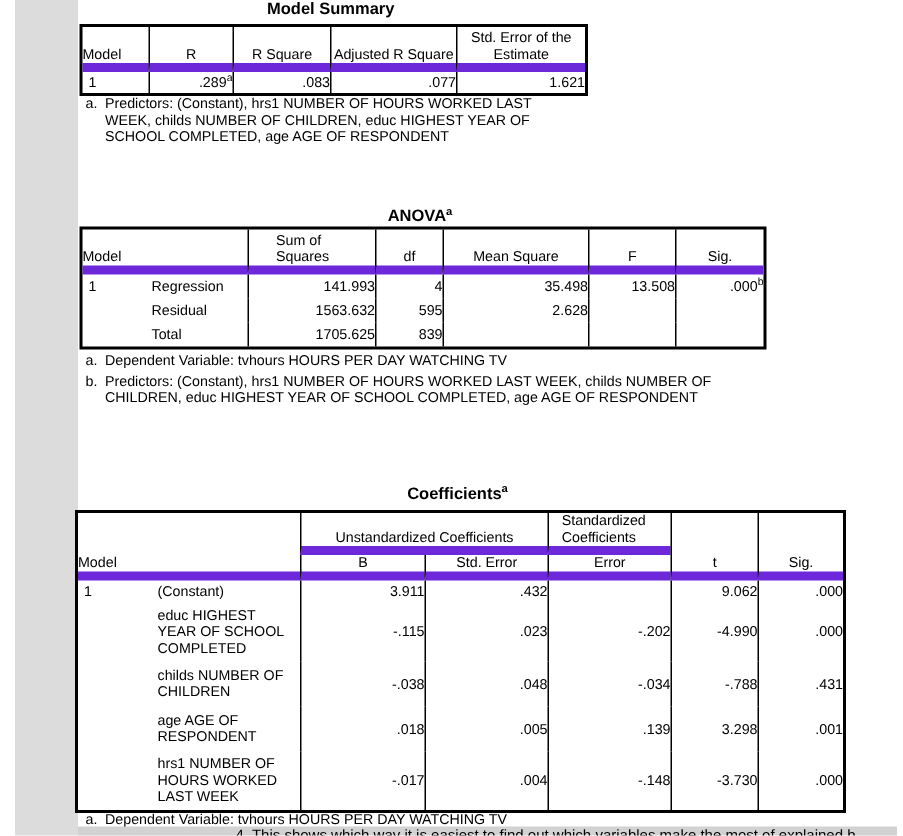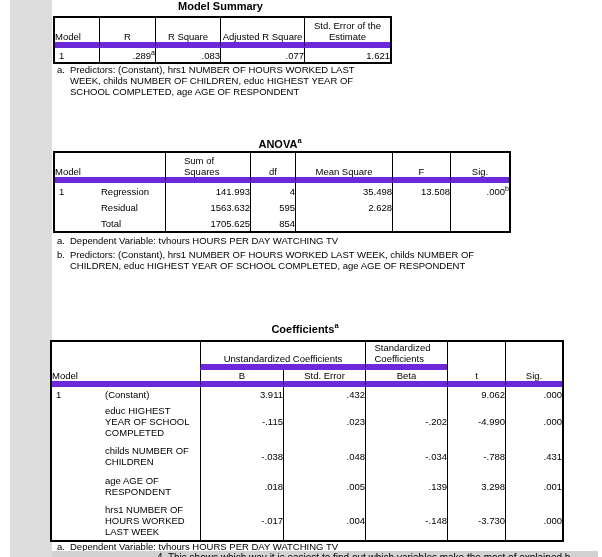--- a/index.html
+++ b/index.html
@@ -114,21 +114,21 @@
     <td class="modelcell"><span style="margin-left:46px;">Residual</span></td>
     <td class="num bl pr10">1563.632</td>
     <td class="num bl pr8">595</td>
     <td class="num bl pr10">2.628</td>
     <td class="num bl"></td>
     <td class="num bl"></td>
   </tr>
   <tr style="height:16px;">
     <td class="modelcell"><span style="margin-left:46px;">Total</span></td>
     <td class="num bl pr10">1705.625</td>
-    <td class="num bl pr8">854</td>
+    <td class="num bl pr8">839</td>
     <td class="num bl"></td>
     <td class="num bl"></td>
     <td class="num bl"></td>
   </tr>
 </tbody>
   </table>
 
 <div class="abs fn" style="left:57px;top:235px;width:450px;">
   <div class="fnrow">
     <span class="fnmark">a.</span>
@@ -159,21 +159,21 @@
     <th class="hc hb bl" colspan="2">Unstandardized Coefficients</th>
     <th class="hc hb bl">
           <div class="hdrblock" style="width:64px;">Standardized Coefficients</div>
         </th>
     <th class="hc hb bl" rowspan="2">t</th>
     <th class="hc hb bl" rowspan="2">Sig.</th>
   </tr>
   <tr style="height:14px;">
     <th class="hc hb bl">B</th>
     <th class="hc hb bl">Std. Error</th>
-    <th class="hc hb bl">Beta</th>
+    <th class="hc hb bl">Error</th>
   </tr>
 
   <tr style="height:15px;">
     <td class="modelcell"><span class="mnum" style="width:49px;">1</span><span>(Constant)</span></td>
     <td class="num bl pr16">3.911</td>
     <td class="num bl pr16">.432</td>
     <td class="num bl pr13"></td>
     <td class="num bl pr11">9.062</td>
     <td class="num bl pr11">.000</td>
   </tr>

